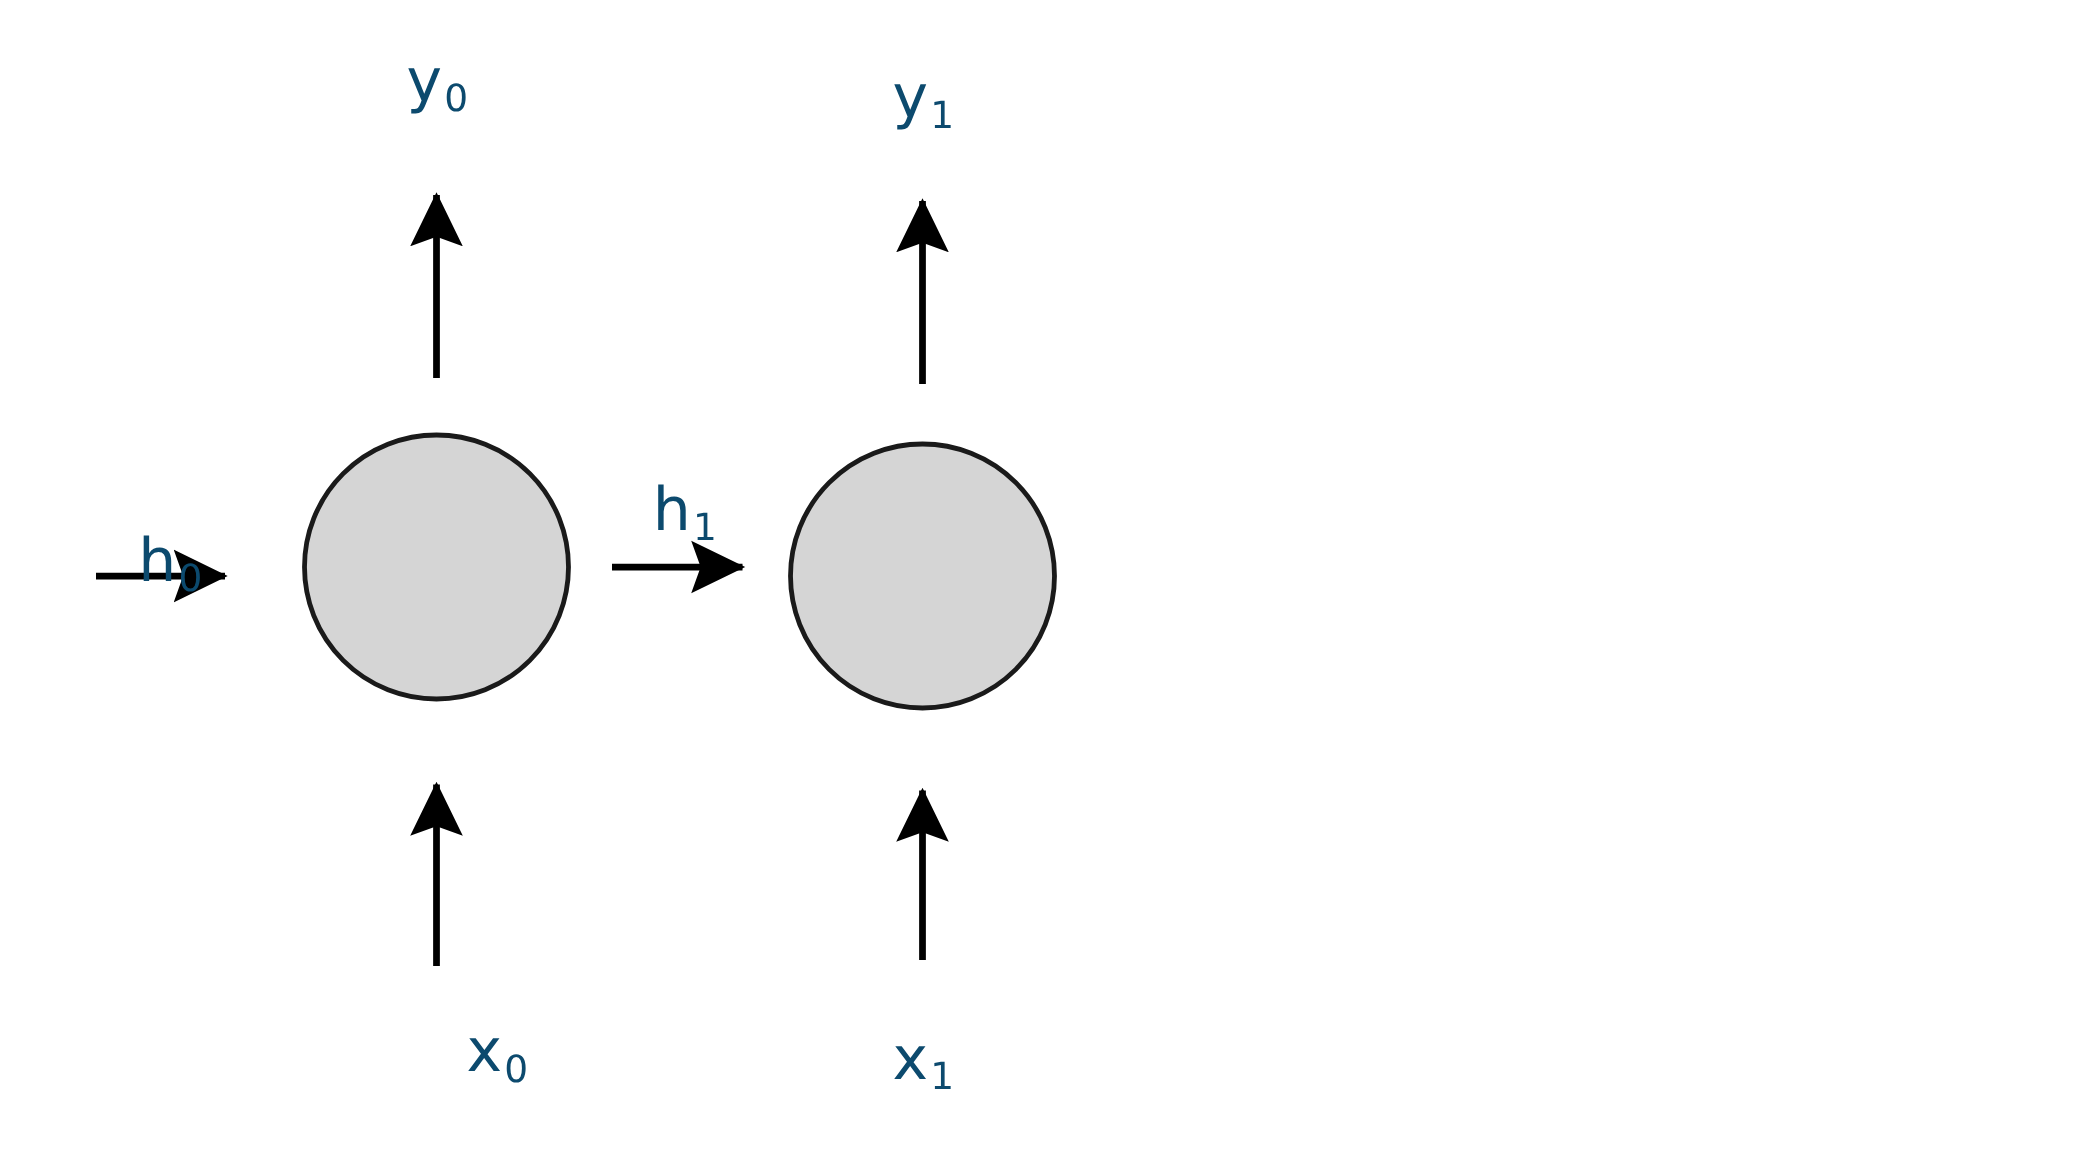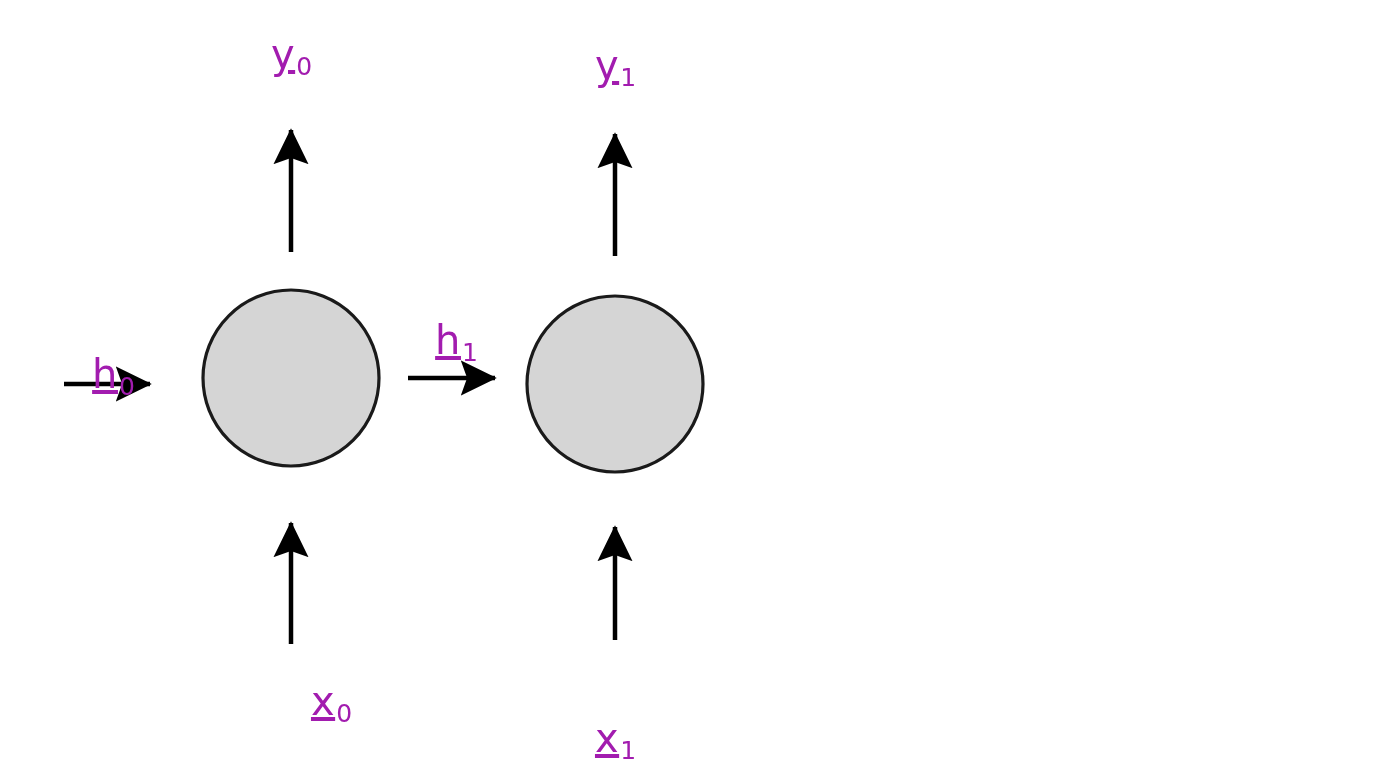--- a/index.html
+++ b/index.html
@@ -22,44 +22,43 @@
   #rnn-svg {
     position: absolute;
     top: 0;
     left: 0;
     width: 1392px;
     height: 768px;
     display: block;
   }
   .node-label {
     position: absolute;
-    color: #a21caf;
+    color: #0c4a6e;
     font-size: 40px;
     font-weight: 400;
     line-height: 1;
     white-space: nowrap;
     letter-spacing: 0.5px;
     transform: translate(-50%, -50%);
     font-family: "DejaVu Sans", "Liberation Sans", sans-serif;
-    text-decoration: underline;
   }
   .node-label .sub {
     font-size: 25px;
     vertical-align: baseline;
     position: relative;
     top: 7px;
     left: 1px;
     letter-spacing: 0;
   }
   .lbl-y0 { left: 291px; top: 54px; }
   .lbl-y1 { left: 615px; top: 65px; }
   .lbl-h0 { left: 113px; top: 340px; margin-top: 34px; }
   .lbl-h1 { left: 456px; top: 340px; }
   .lbl-x0 { left: 291px; top: 701px; margin-left: 40px; }
-  .lbl-x1 { left: 615px; top: 738px; text-align: center; }
+  .lbl-x1 { left: 615px; top: 706px; text-align: center; }
 </style>
 </head>
 <body>
 
 <div id="diagram-root">
 
   <svg id="rnn-svg" viewBox="0 0 1392 768" xmlns="http://www.w3.org/2000/svg">
 
     <defs>
       <marker id="arrowhead" markerWidth="9" markerHeight="9" refX="7.6" refY="4.5" orient="auto" markerUnits="strokeWidth">

